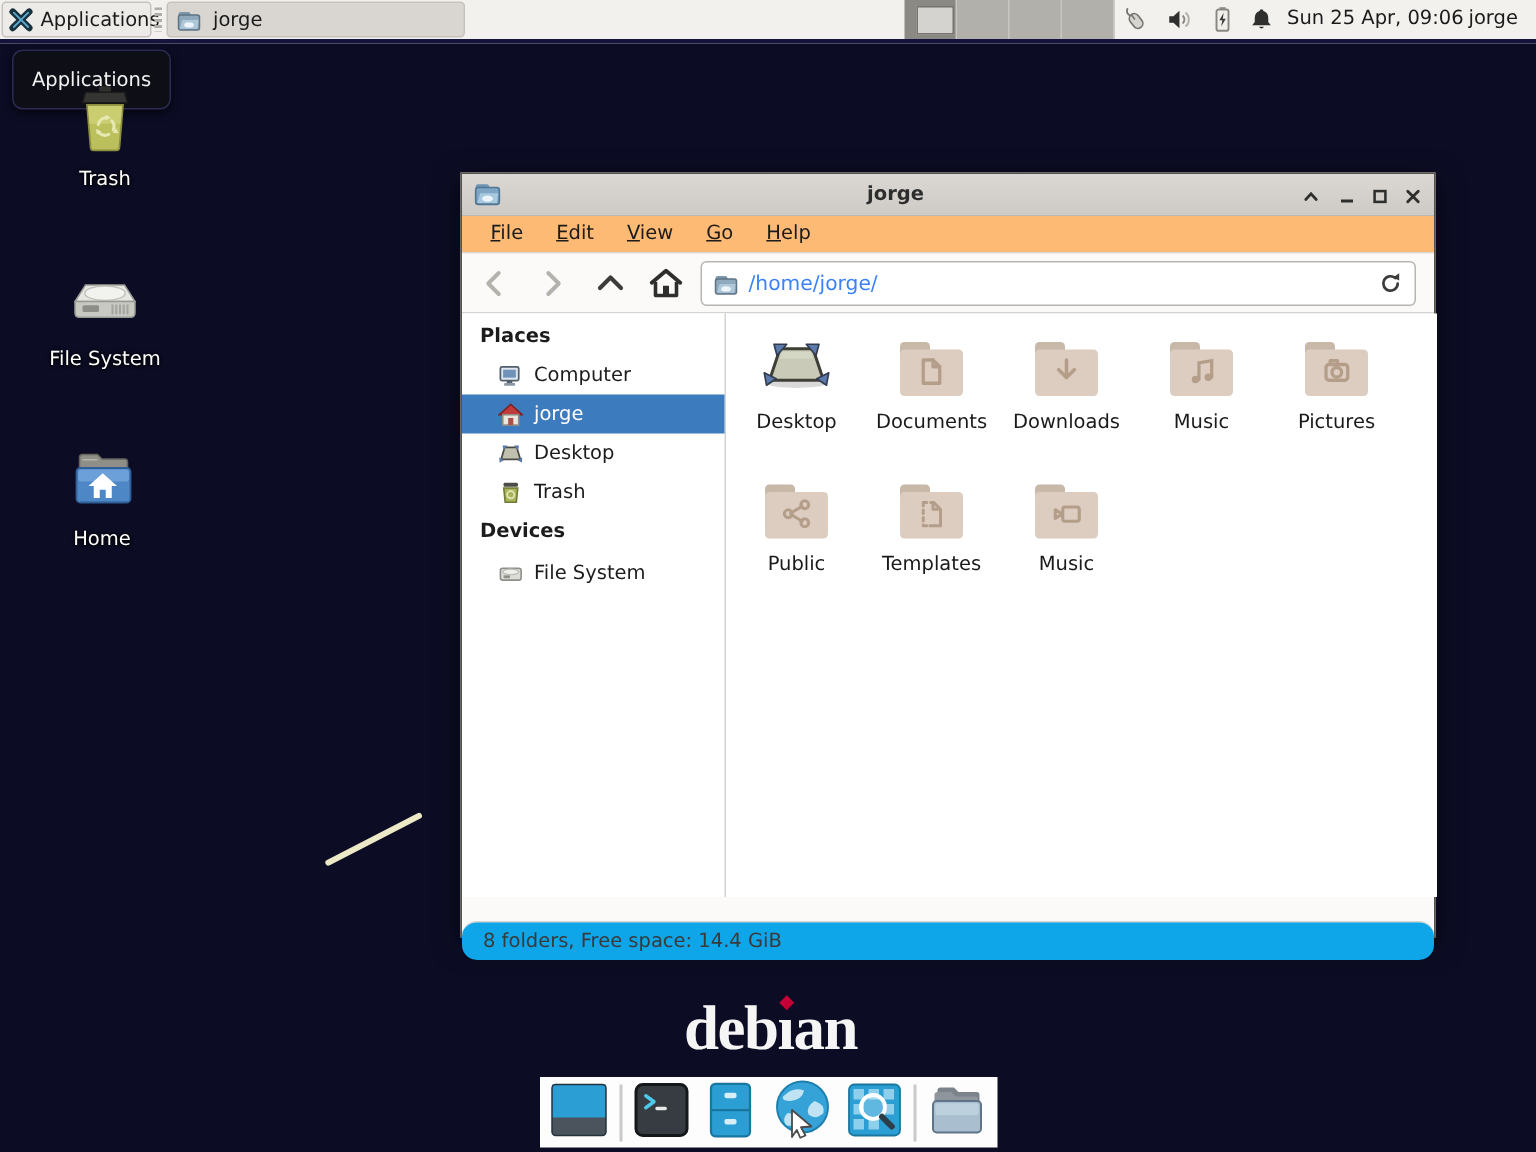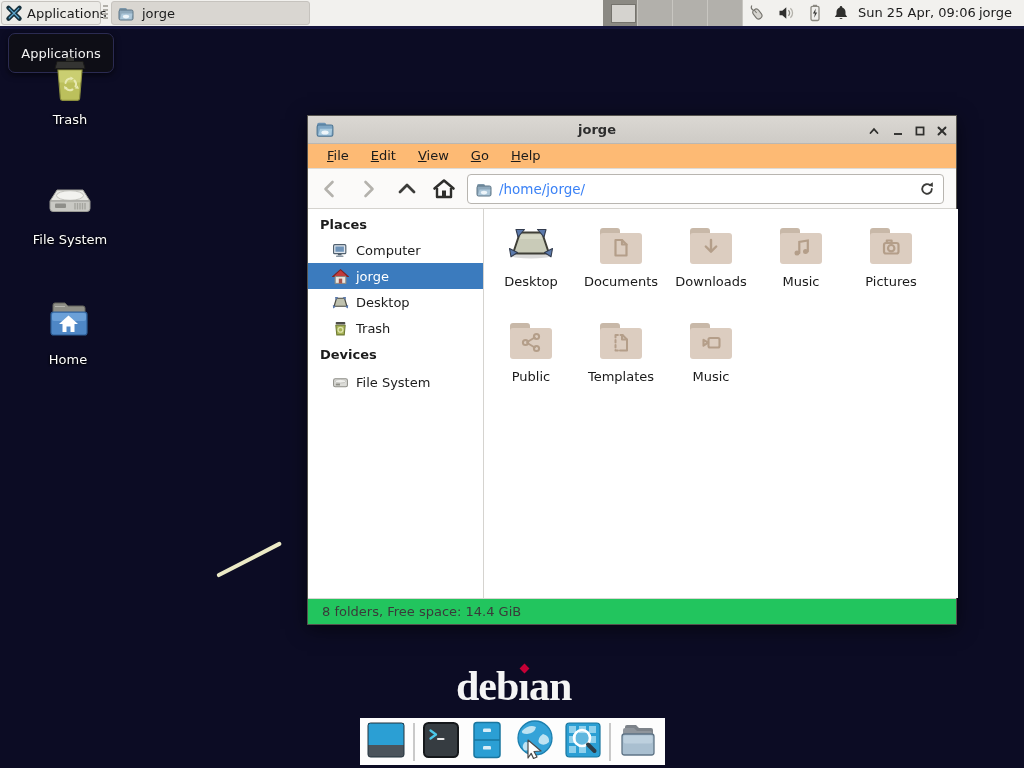--- a/index.html
+++ b/index.html
@@ -49,22 +49,22 @@
   .sb-header{position:absolute;left:12px;font-size:13px;font-weight:bold;color:#1c1c1c;}
   .sb-row{position:absolute;left:0;width:175px;height:26px;display:flex;align-items:center;}
   .sb-row .ic{margin-left:24px;width:17px;height:17px;flex:none;}
   .sb-row .tx{margin-left:7px;font-size:13px;color:#1c1c1c;}
   .sb-row.selected{background:#3b7bbe;}
   .sb-row.selected .tx{color:#fff;}
   #files{position:absolute;left:176px;top:0;width:474px;height:389px;}
   .f-cell{position:absolute;width:90px;height:92px;text-align:center;}
   .f-cell svg{margin-top:4px;}
   .f-cell .lbl{font-size:13px;color:#1a1a1a;margin-top:3px;}
-  #statusbar{position:absolute;left:0;top:482px;width:100%;height:26px;background:#22c55e;
-             border-top:1px solid #d8d6d2;box-sizing:border-box;display:flex;align-items:center;}
+  #statusbar{position:absolute;left:0;top:498px;width:100%;height:26px;background:#0ea5e9;
+             border-top:1px solid #d8d6d2;box-sizing:border-box;display:flex;align-items:center;border-radius:10px;}
   #status-text{font-size:13px;color:#3a3a3a;margin-left:14px;}
   
   #debian{position:absolute;left:456px;top:662px;font-family:"Liberation Serif","DejaVu Serif",serif;
           font-weight:bold;font-size:42px;color:#f5f5f5;letter-spacing:-1px;display:flex;}
   #debian .iwrap{position:relative;}
   #debian .dot{position:absolute;left:3px;top:3px;width:7px;height:7px;transform:rotate(45deg);}
   
   #dock{position:absolute;left:360px;top:718px;width:305px;height:47px;background:#fdfdfd;
         display:flex;align-items:center;gap:6px;padding-left:5px;box-sizing:border-box;}
   .dock-sep{width:2px;height:38px;background:#c9c9c9;flex:none;}

